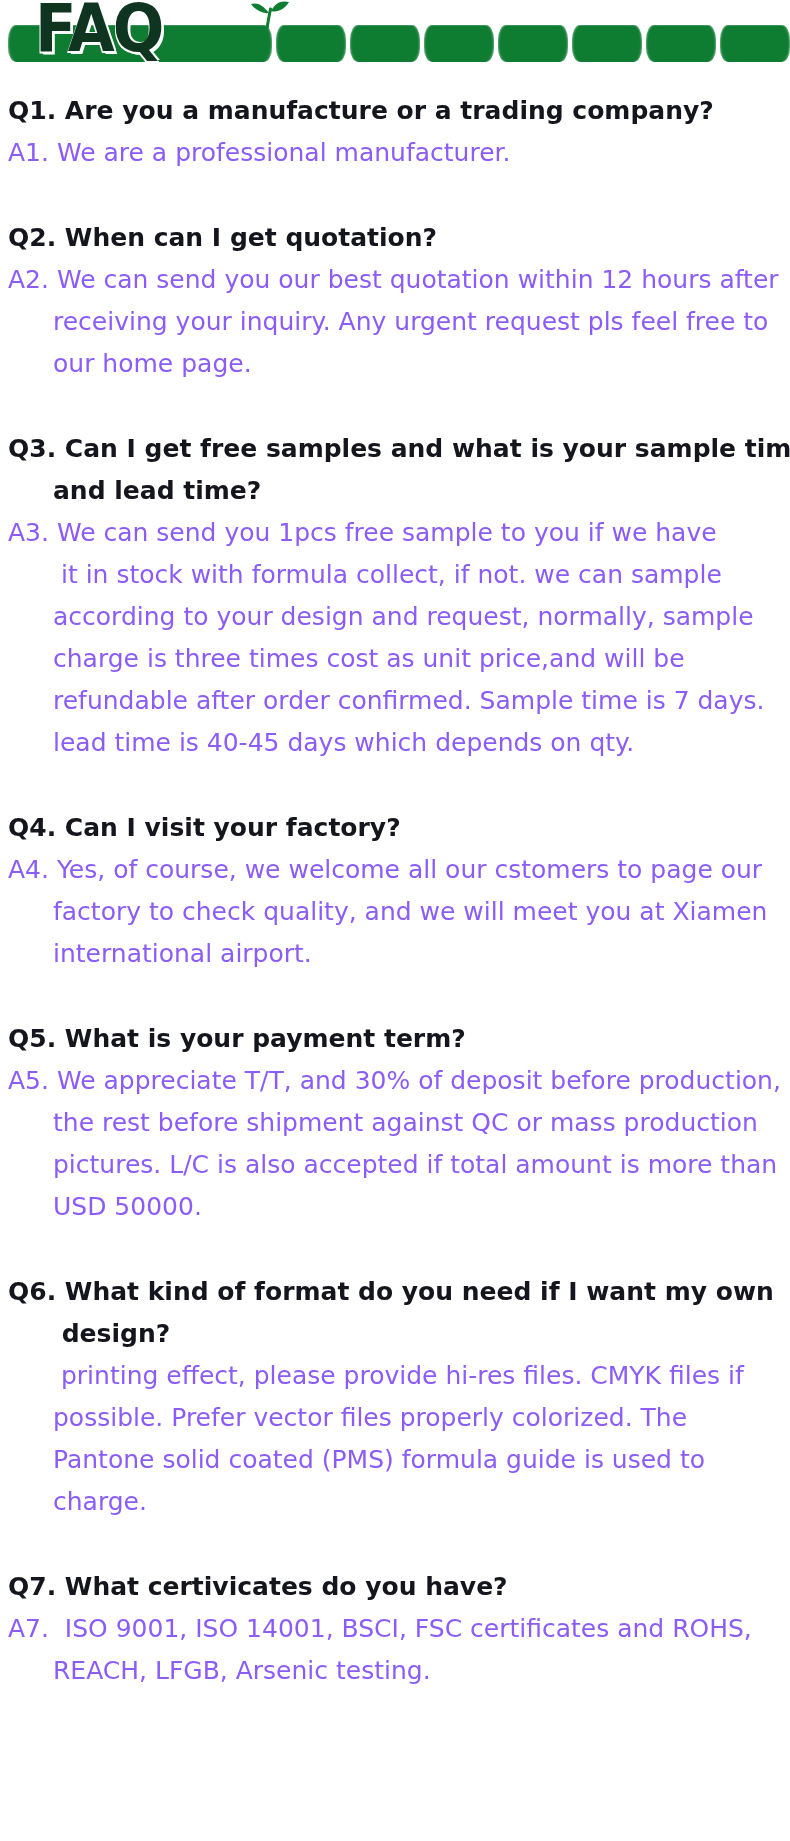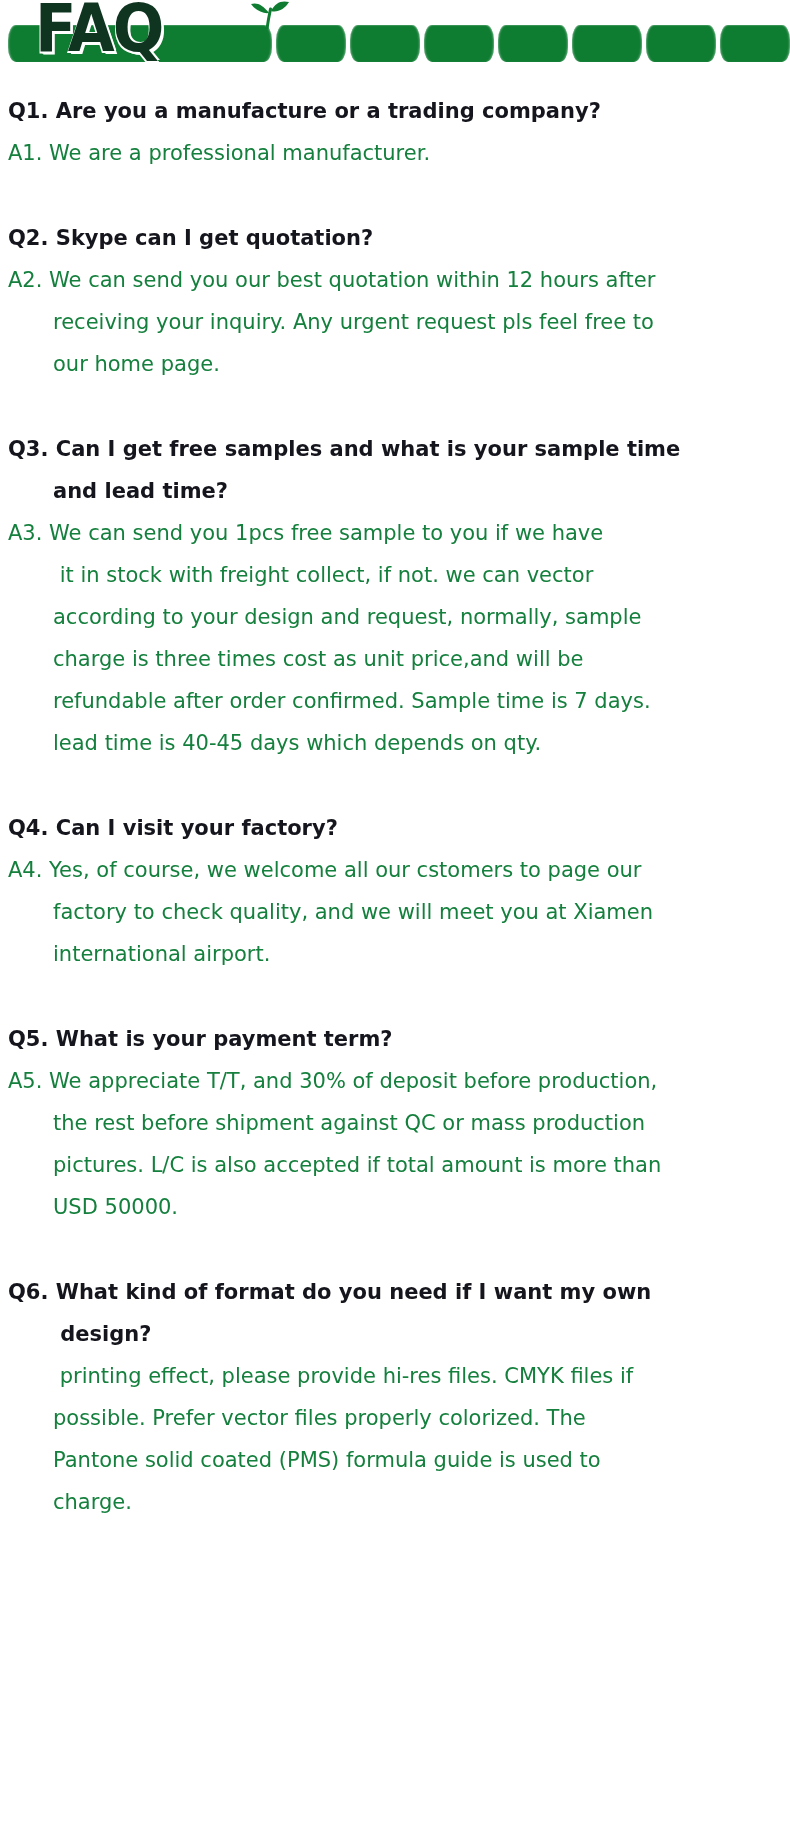--- a/index.html
+++ b/index.html
@@ -27,23 +27,23 @@
     position:absolute;left:35px;top:-4px;margin:0;z-index:3;
     font-size:66px;line-height:1;font-weight:bold;letter-spacing:-2px;
     transform:scaleX(.92);transform-origin:left top;
     color:var(--title,#0f3520);
     text-shadow:2px 2px 0 #fff,3px 3px 0 #fff,-1px 2px 0 #fff,2px -1px 0 #fff;
   }
 
   
   .faq-main{margin:46px 8px 0 8px;}
   .faq-item{margin-bottom:43px;}
-  .q-line,.a-line{white-space:pre;line-height:42px;font-size:21px;}
+  .q-line,.a-line{white-space:pre;line-height:42px;font-size:25px;}
   .q-line{font-weight:bold;color:#15151d;}
-  .a-line{color:#15803d;}
+  .a-line{color:#8b5cf6;}
   .cont{padding-left:45px;}
 </style>
 </head>
 <body style="--bamboo: #0e7c31; --title: #0f3520;">
 
 <header class="faq-header">
   <div class="bamboo-banner">
     <div class="bamboo-seg" style="left:8px;width:264px;"></div>
     <div class="bamboo-seg" style="left:276px;width:70px;"></div>
     <div class="bamboo-seg" style="left:350px;width:70px;"></div>
@@ -62,30 +62,30 @@
   </div>
   <h1 class="page-title">FAQ</h1>
 </header>
 
 <main class="faq-main">
     <section class="faq-item">
       <div class="q-line">Q1. Are you a manufacture or a trading company?</div>
       <div class="a-line">A1. We are a professional manufacturer.</div>
     </section>
     <section class="faq-item">
-      <div class="q-line">Q2. Skype can I get quotation?</div>
+      <div class="q-line">Q2. When can I get quotation?</div>
       <div class="a-line">A2. We can send you our best quotation within 12 hours after</div>
       <div class="a-line cont">receiving your inquiry. Any urgent request pls feel free to</div>
       <div class="a-line cont">our home page.</div>
     </section>
     <section class="faq-item">
       <div class="q-line">Q3. Can I get free samples and what is your sample time</div>
       <div class="q-line cont">and lead time?</div>
       <div class="a-line">A3. We can send you 1pcs free sample to you if we have</div>
-      <div class="a-line cont"> it in stock with freight collect, if not. we can vector</div>
+      <div class="a-line cont"> it in stock with formula collect, if not. we can sample</div>
       <div class="a-line cont">according to your design and request, normally, sample</div>
       <div class="a-line cont">charge is three times cost as unit price,and will be</div>
       <div class="a-line cont">refundable after order confirmed. Sample time is 7 days.</div>
       <div class="a-line cont">lead time is 40-45 days which depends on qty.</div>
     </section>
     <section class="faq-item">
       <div class="q-line">Q4. Can I visit your factory?</div>
       <div class="a-line">A4. Yes, of course, we welcome all our cstomers to page our</div>
       <div class="a-line cont">factory to check quality, and we will meet you at Xiamen</div>
       <div class="a-line cont">international airport.</div>
@@ -98,13 +98,18 @@
       <div class="a-line cont">USD 50000.</div>
     </section>
     <section class="faq-item">
       <div class="q-line">Q6. What kind of format do you need if I want my own</div>
       <div class="q-line cont"> design?</div>
       <div class="a-line cont"> printing effect, please provide hi-res files. CMYK files if</div>
       <div class="a-line cont">possible. Prefer vector files properly colorized. The</div>
       <div class="a-line cont">Pantone solid coated (PMS) formula guide is used to</div>
       <div class="a-line cont">charge.</div>
     </section>
+    <section class="faq-item">
+      <div class="q-line">Q7. What certivicates do you have?</div>
+      <div class="a-line">A7.  ISO 9001, ISO 14001, BSCI, FSC certificates and ROHS,</div>
+      <div class="a-line cont">REACH, LFGB, Arsenic testing.</div>
+    </section>
   </main>
 
 </body></html>

